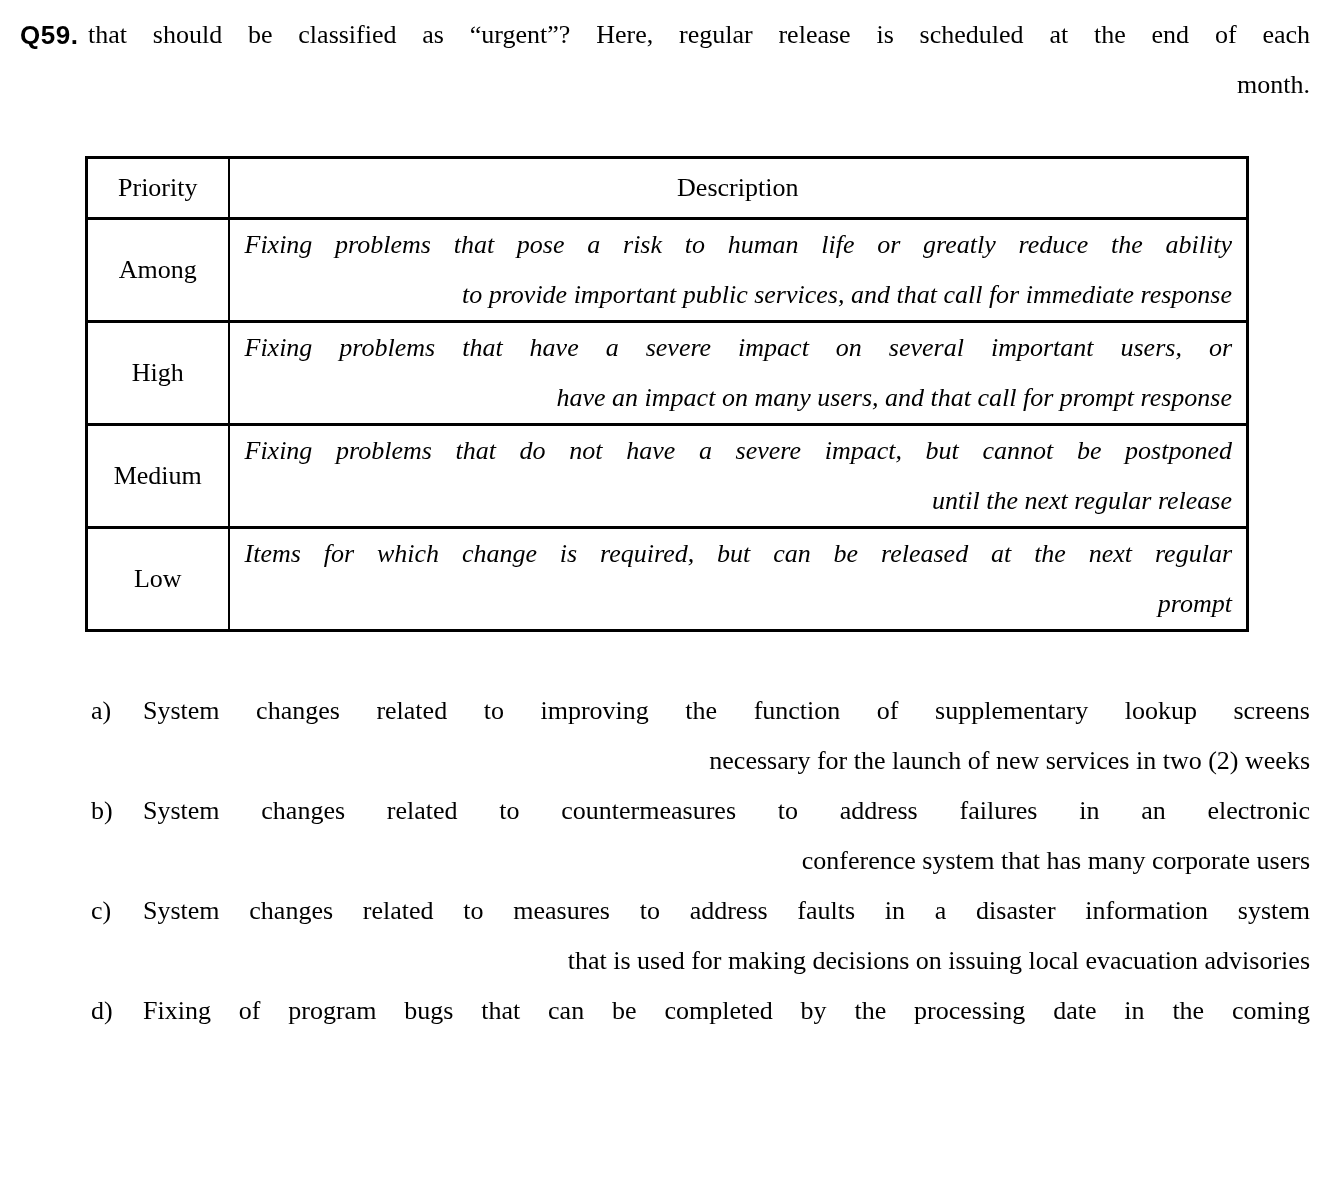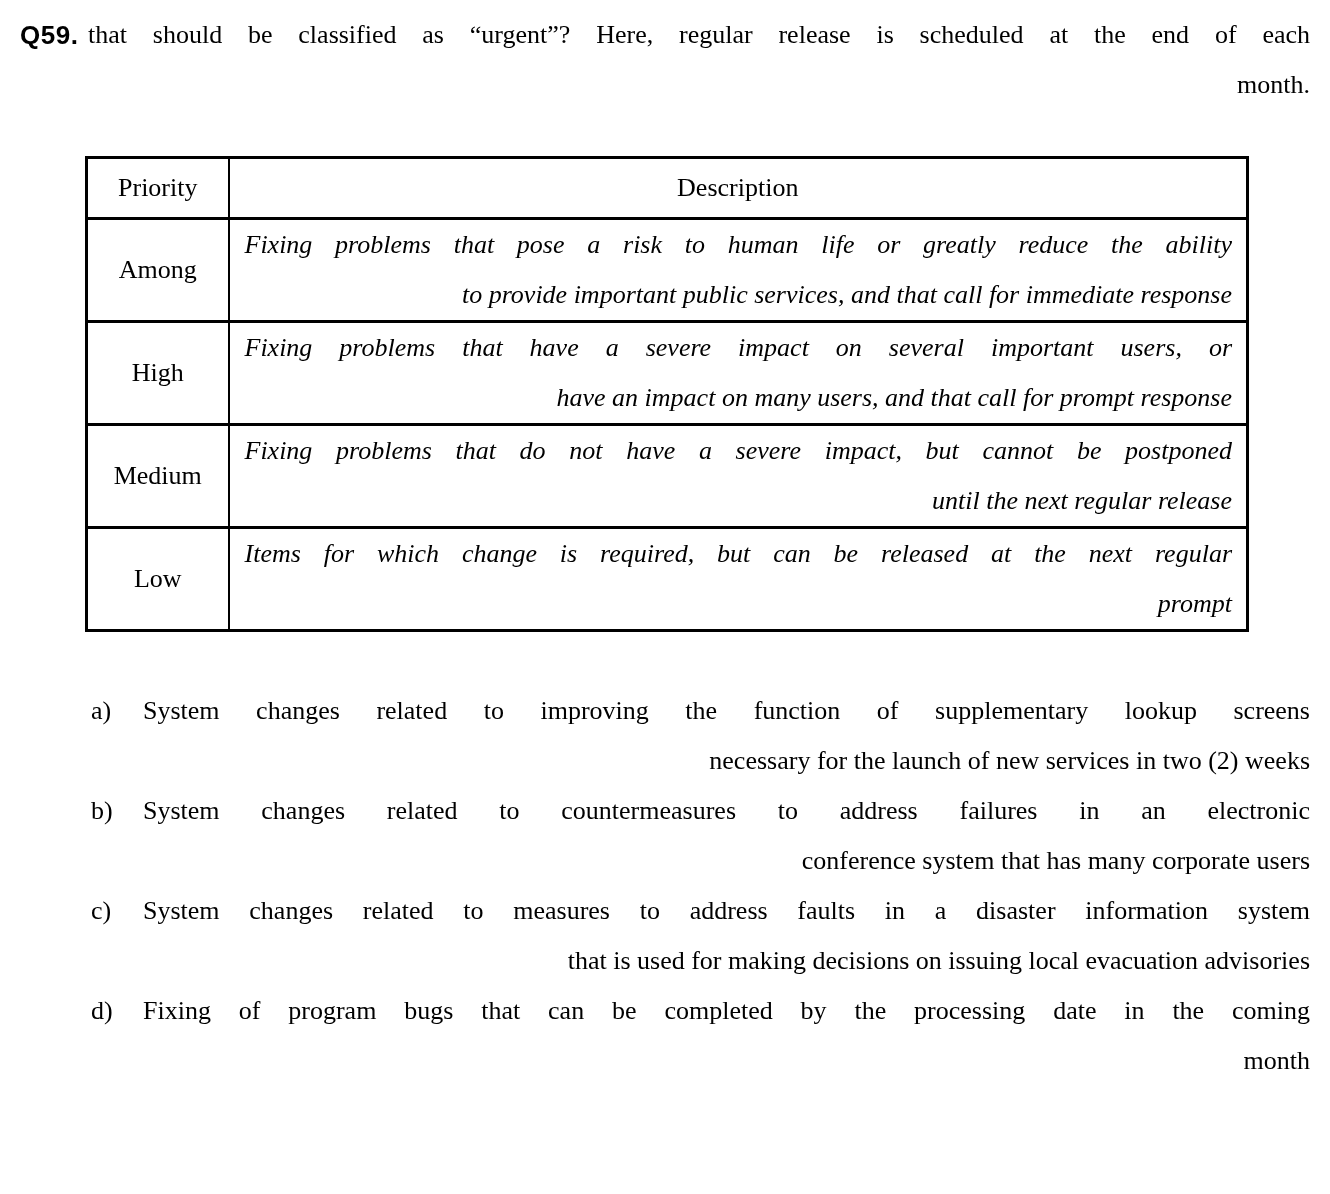--- a/index.html
+++ b/index.html
@@ -136,15 +136,14 @@
     <div class="lline">conference system that has many corporate users</div>
   </div>
   <div class="option">
     <span class="omark">c)</span>
     <div class="jline">System changes related to measures to address faults in a disaster information system</div>
     <div class="lline">that is used for making decisions on issuing local evacuation advisories</div>
   </div>
   <div class="option">
     <span class="omark">d)</span>
     <div class="jline">Fixing of program bugs that can be completed by the processing date in the coming</div>
-    <div class="lline">month</div>
   </div>
 </div>
 
 </body></html>

